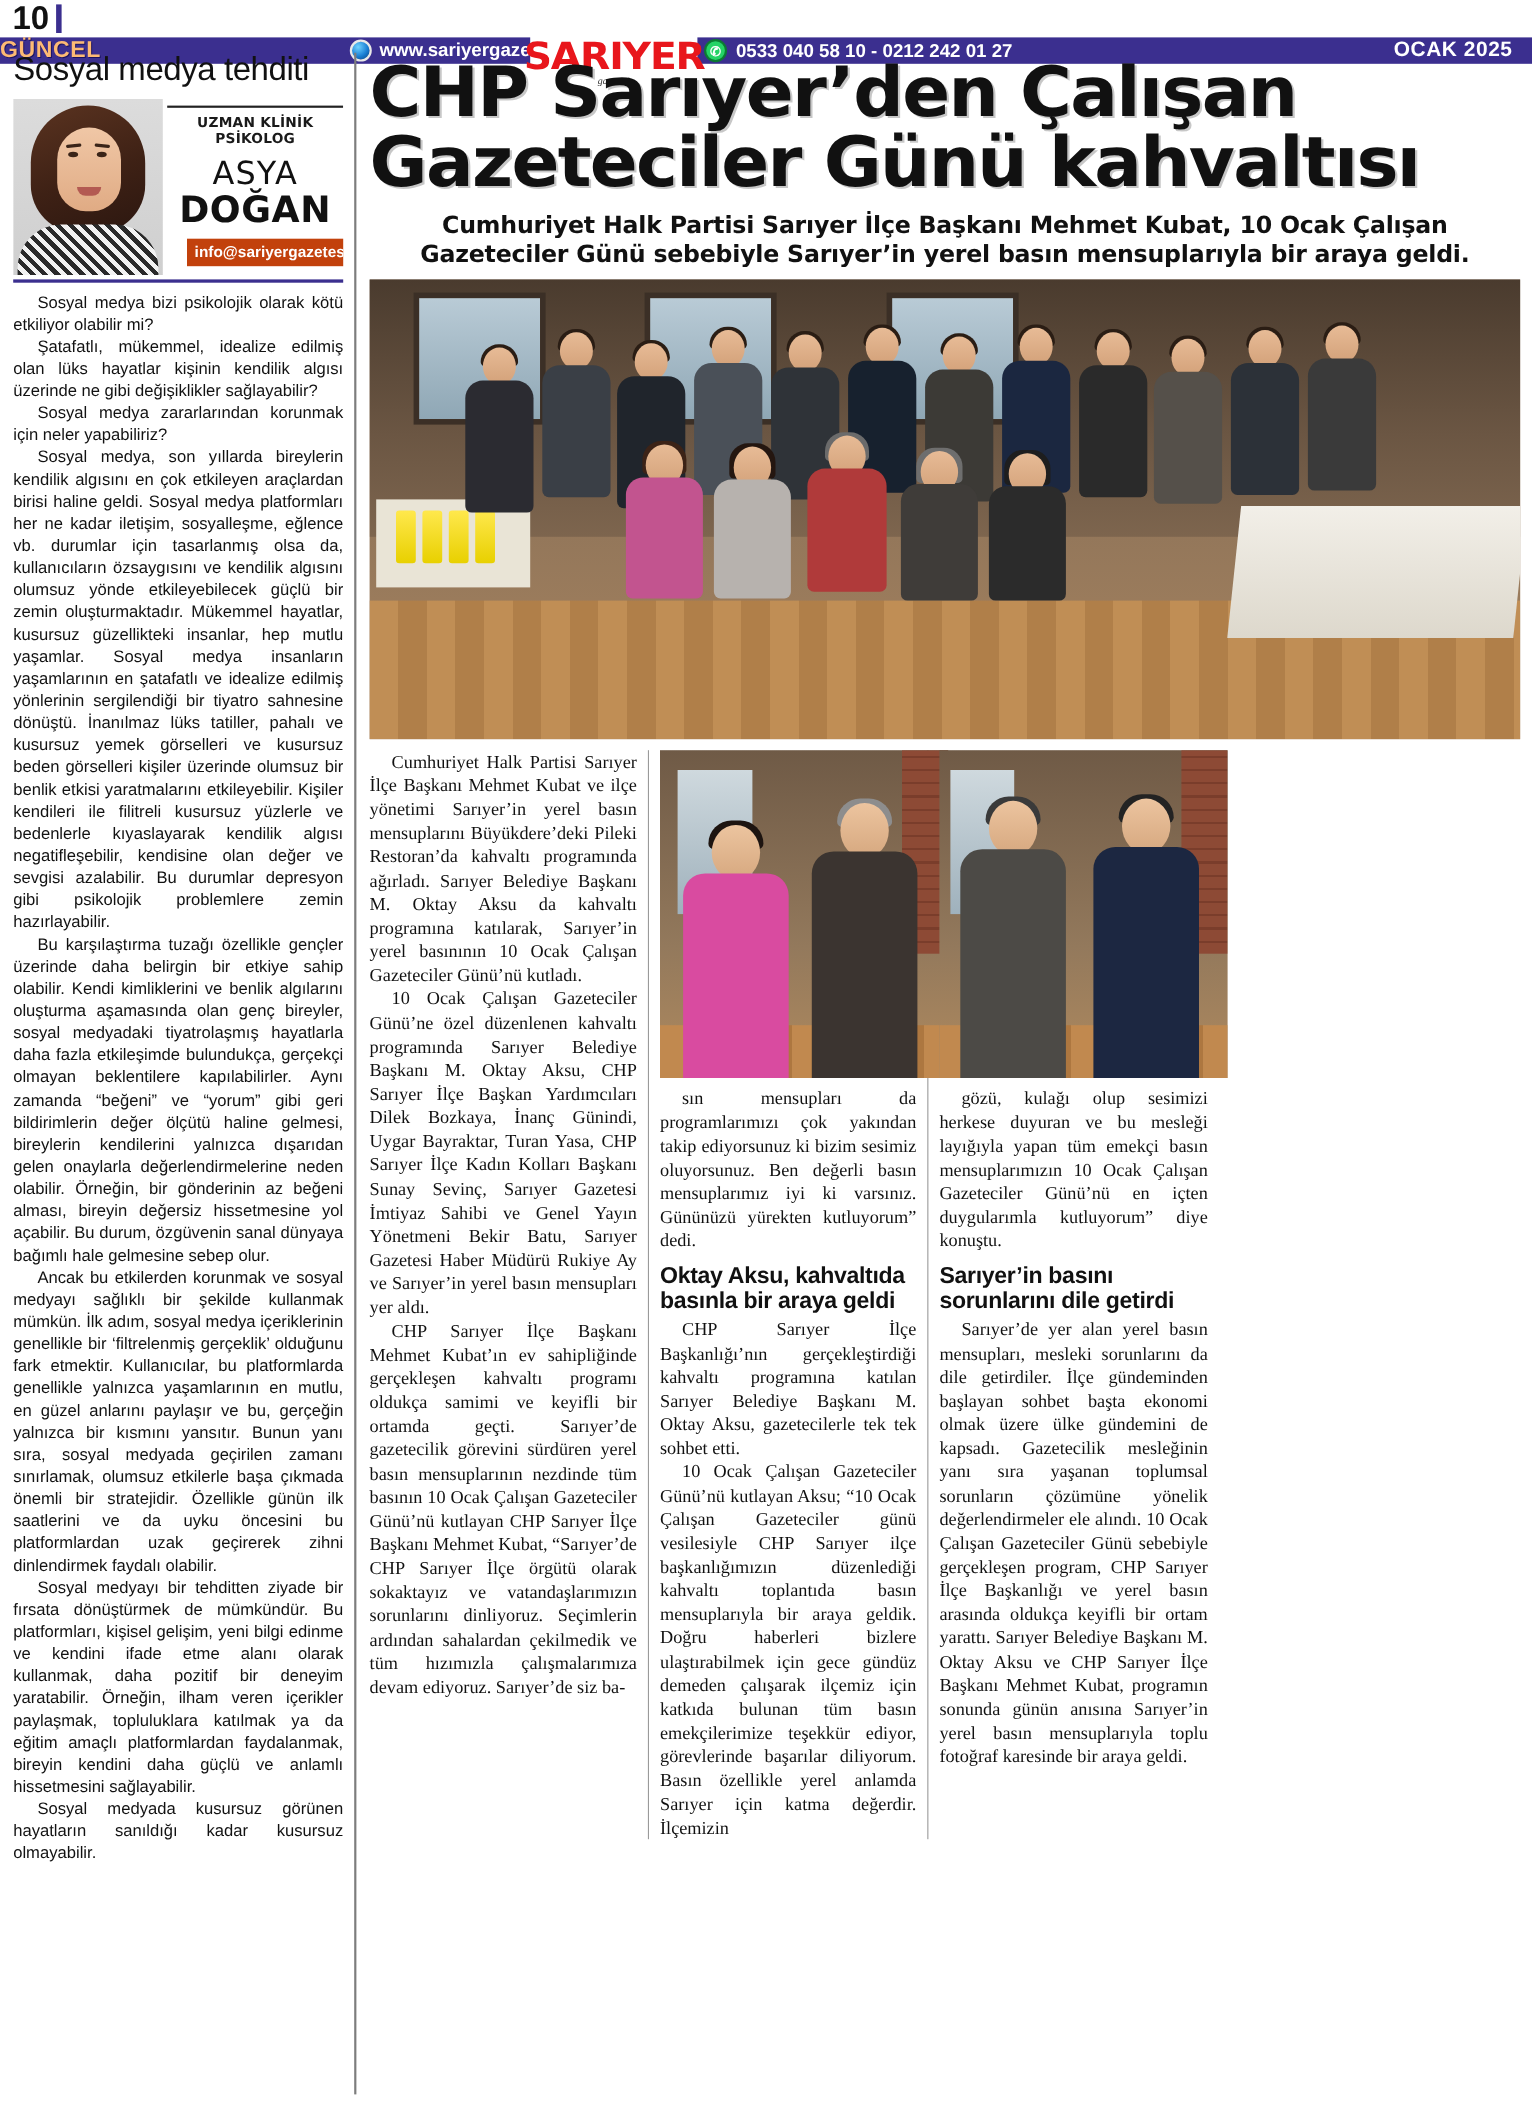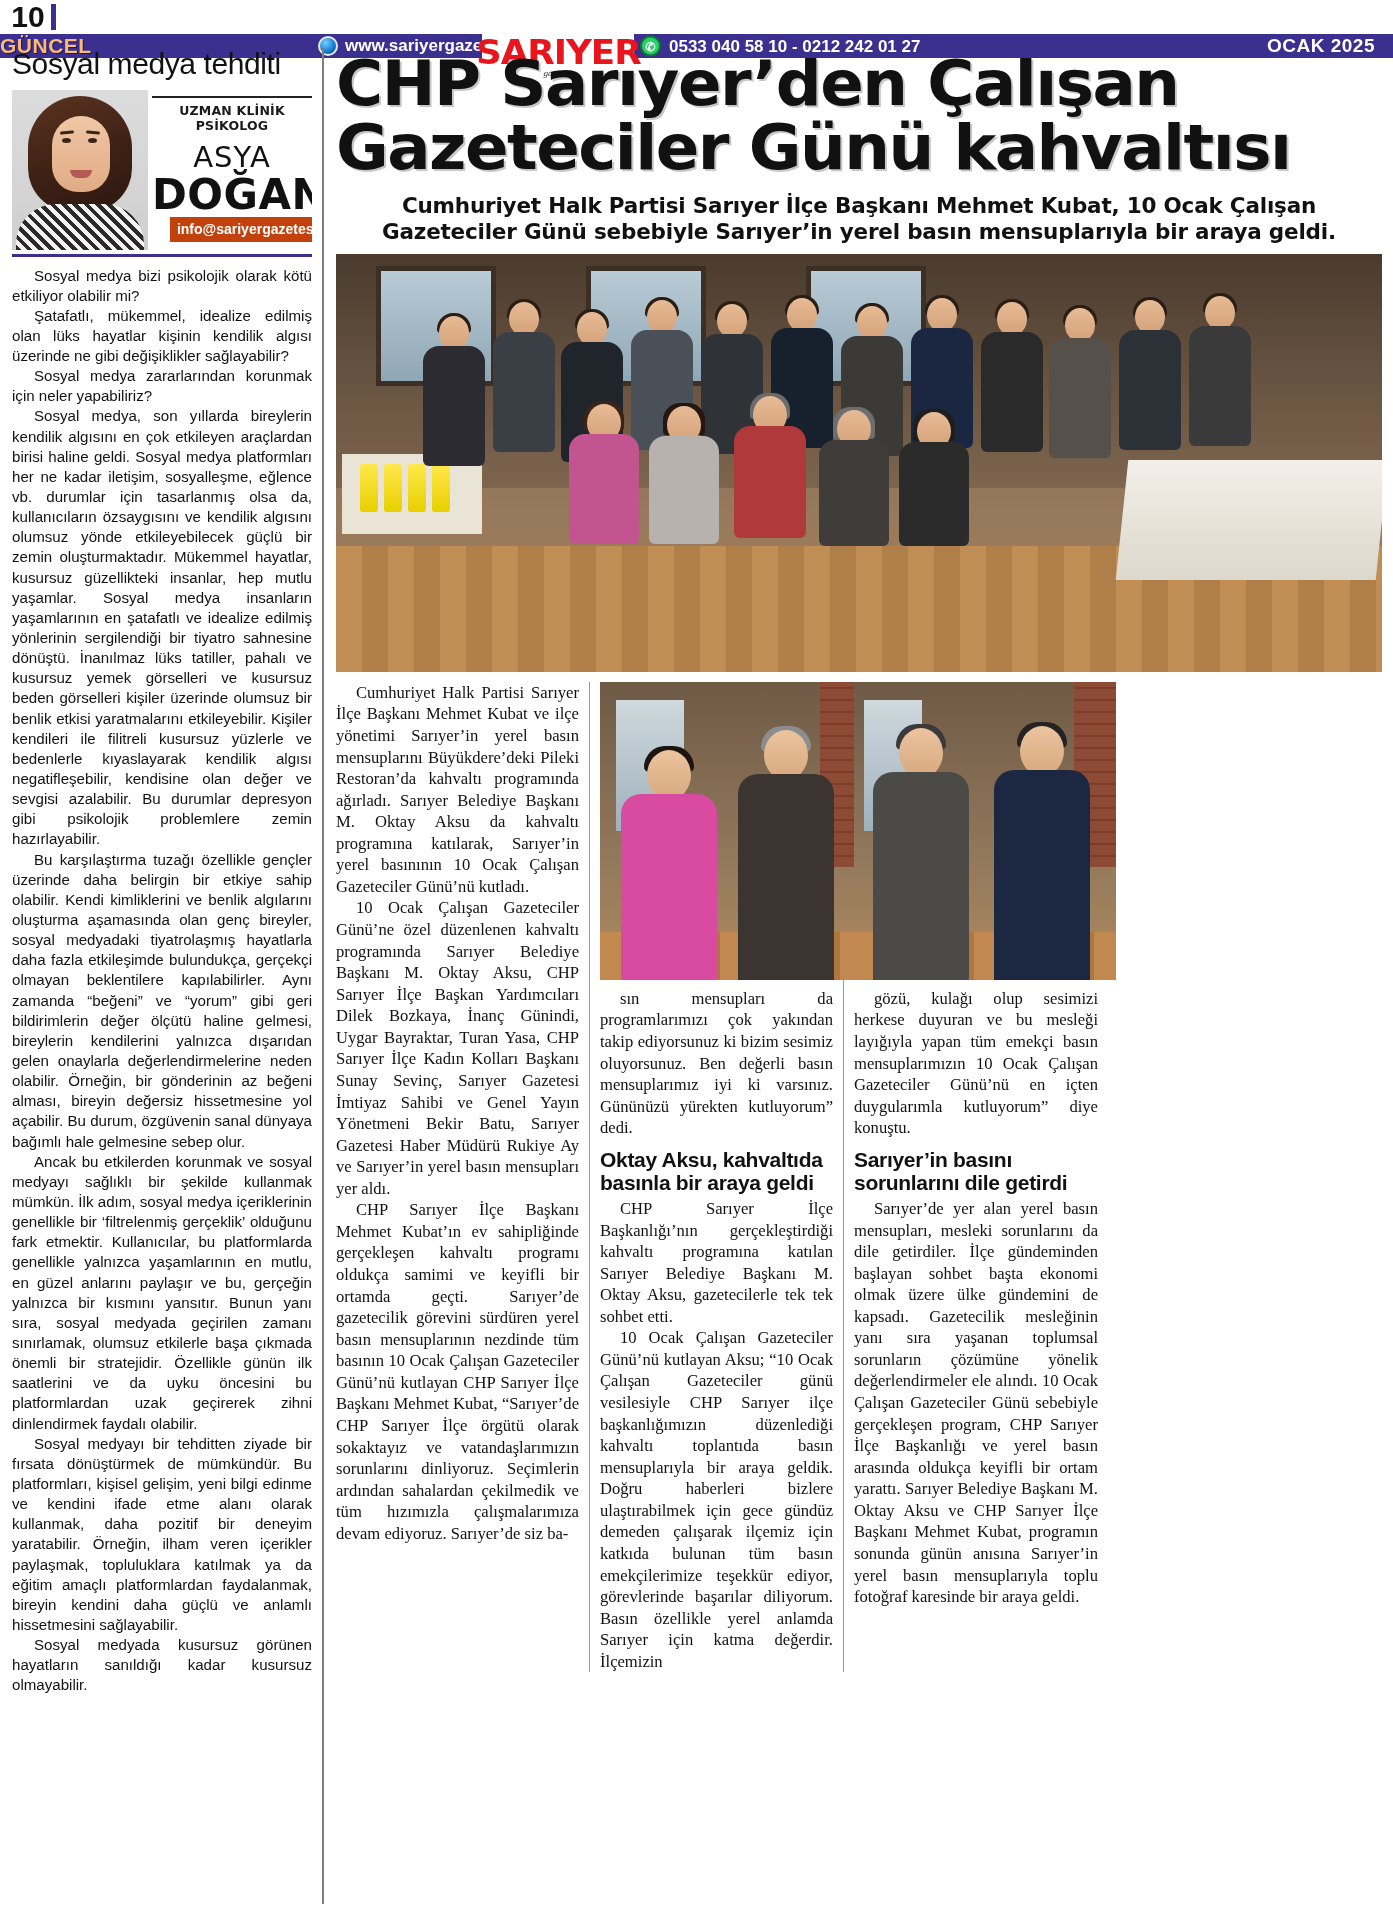--- a/index.html
+++ b/index.html
@@ -139,21 +139,21 @@
   .am-kicker {
     font-size:12.5px; font-weight:700; color:#1a1a1a; letter-spacing:.2px;
     font-family:"DejaVu Sans", sans-serif;
   }
   .am-first {
     font-size: 29px; font-weight: 400; color:#111; line-height:1;
     margin-top: 10px; letter-spacing: 1px;
     font-family:"DejaVu Sans", sans-serif;
   }
   .am-last {
-    font-size: 42px; font-weight: 800; color:#111; line-height:1;
+    font-size: 33px; font-weight: 800; color:#111; line-height:1;
     margin-top: 2px; letter-spacing: .5px;
     font-family:"DejaVu Sans", sans-serif;
   }
   .am-mail {
     position:absolute; left:113px; bottom:8px; width:187px; height:25px;
     background:#c2410c; color:#fff;
     display:flex; align-items:center; justify-content:center;
     font-size:14px; font-weight:700;margin-left:45px;
   }
   .left-rule { height:3px; background:#3b2f8f; width:300px; margin: 2px 0 9px 0;}

